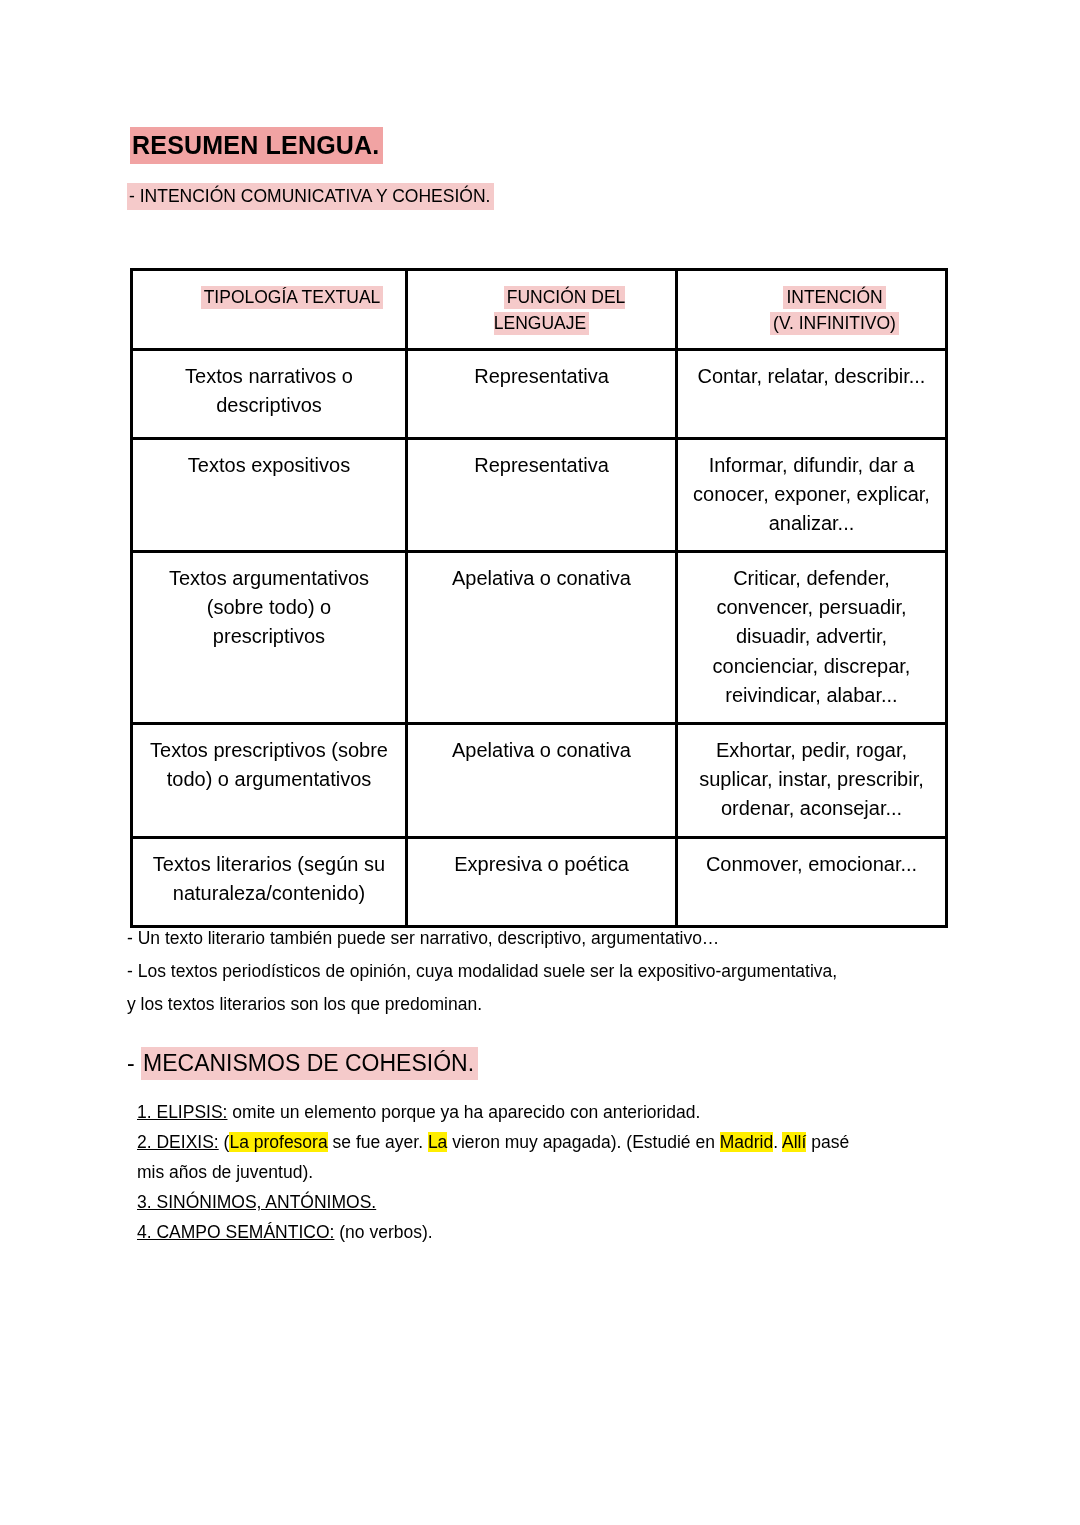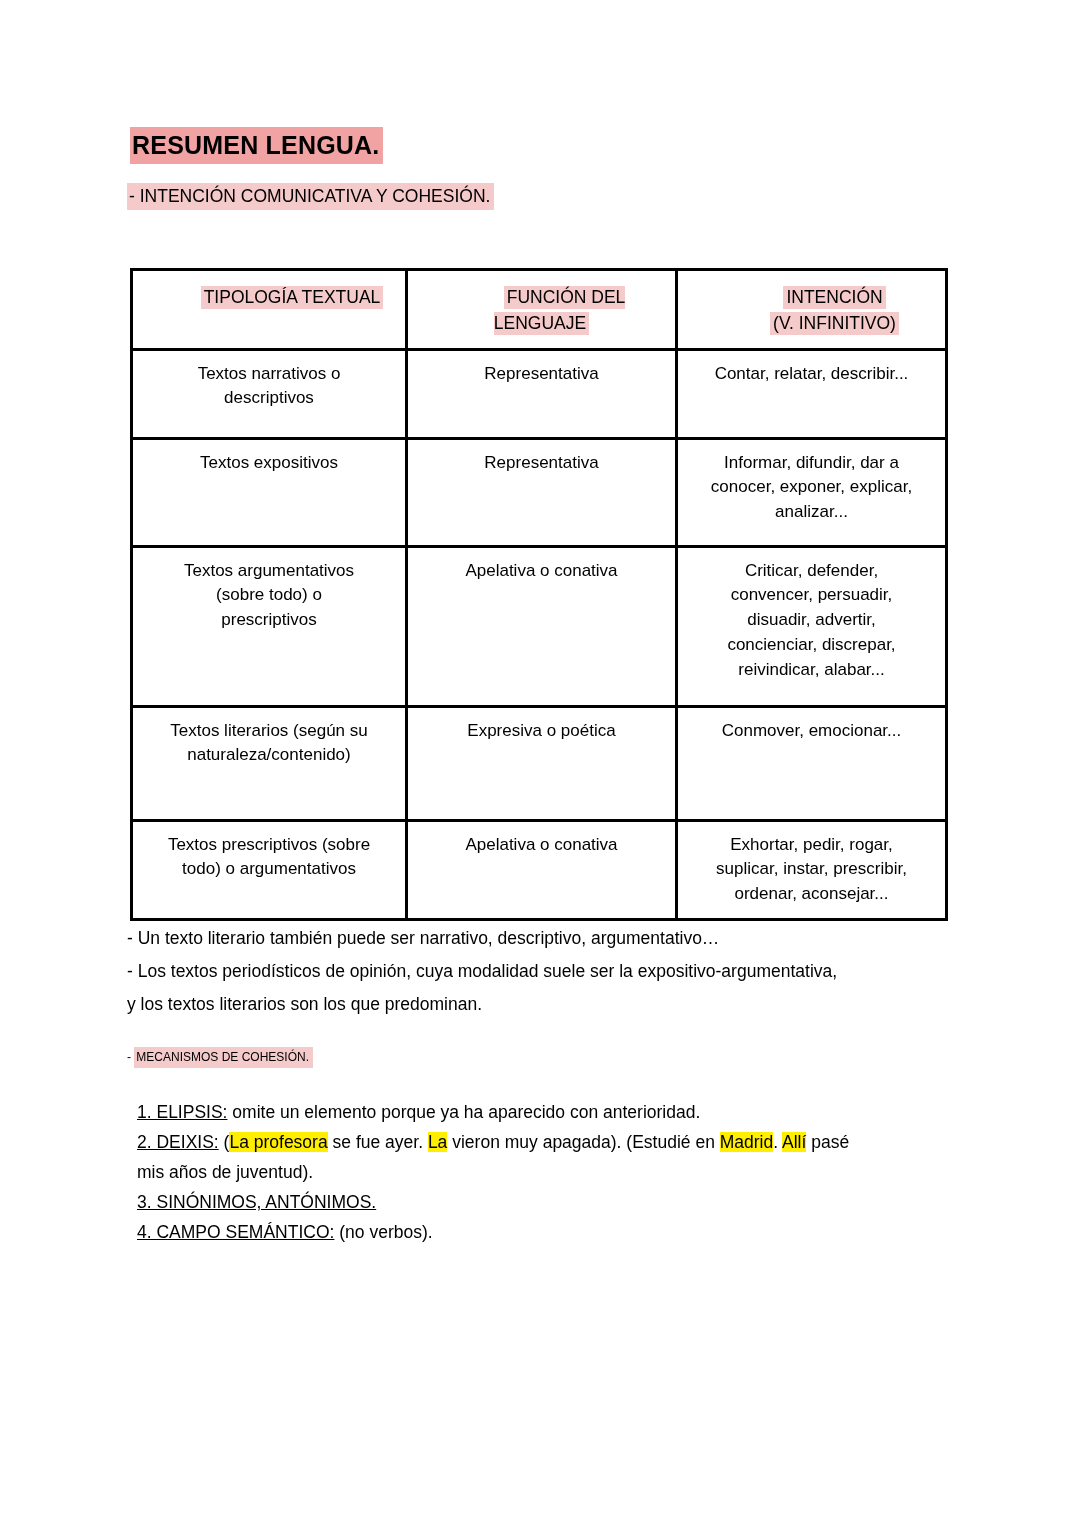--- a/index.html
+++ b/index.html
@@ -17,36 +17,36 @@
 
   .doc-subtitle{position:absolute;left:127px;top:186px;font-size:17.5px;}
   .doc-subtitle .hl{background:var(--hl-pink);padding:3px 4px 4px 2px;margin-top:36px;}
 
   table.matrix{position:absolute;left:130px;top:268px;width:815px;border-collapse:collapse;table-layout:fixed;}
   table.matrix col:nth-child(1){width:275px;}
   table.matrix col:nth-child(2){width:270px;}
   table.matrix col:nth-child(3){width:270px;}
   table.matrix th, table.matrix td{
     border:3px solid #000;vertical-align:top;text-align:center;
-    font-weight:normal;font-size:17px;line-height:1.47;padding:11px 10px;
+    font-weight:normal;font-size:20px;line-height:1.47;padding:11px 10px;
     white-space:pre-line;
   }
   table.matrix thead tr{height:66px;}
   table.matrix tbody tr:nth-child(1){height:89px;}
   table.matrix tbody tr:nth-child(2){height:108px;}
   table.matrix tbody tr:nth-child(3){height:160px;}
   table.matrix tbody tr:nth-child(4){height:114px;}
   table.matrix tbody tr:nth-child(5){height:89px;}
   table.matrix th{font-size:17.5px;line-height:1.5;padding-top:13px;}
   table.matrix th .hl{background:var(--hl-pink);padding:1px 3px 2px 3px;margin-left:46px;}
 
   .notes{position:absolute;left:127px;top:922px;width:832px;font-size:17.5px;line-height:1.88;}
   .note-line{white-space:pre-line;}
 
-  .section-heading{position:absolute;left:127px;top:1050px;font-size:12px;}
+  .section-heading{position:absolute;left:127px;top:1050px;font-size:23px;}
   .section-heading .hl{background:var(--hl-pink);padding:3px 4px 4px 2px;}
 
   .cohesion-list{position:absolute;left:137px;top:1097px;width:842px;font-size:17.5px;line-height:1.72;}
   .list-item{white-space:pre-line;}
   .item-label{text-decoration:underline;}
   .hl-yellow{background:var(--hl-yellow);}
 </style>
 </head>
 <body>
 
@@ -92,32 +92,32 @@
 (sobre todo) o
 prescriptivos</td>
           <td>Apelativa o conativa</td>
           <td>Criticar, defender,
 convencer, persuadir,
 disuadir, advertir,
 concienciar, discrepar,
 reivindicar, alabar...</td>
         </tr>
         <tr>
-          <td>Textos literarios (según su
-naturaleza/contenido)</td>
-          <td>Expresiva o poética</td>
-          <td>Conmover, emocionar...</td>
-        </tr>
-        <tr>
           <td>Textos prescriptivos (sobre
 todo) o argumentativos</td>
           <td>Apelativa o conativa</td>
           <td>Exhortar, pedir, rogar,
 suplicar, instar, prescribir,
 ordenar, aconsejar...</td>
+        </tr>
+        <tr>
+          <td>Textos literarios (según su
+naturaleza/contenido)</td>
+          <td>Expresiva o poética</td>
+          <td>Conmover, emocionar...</td>
         </tr>
       </tbody>
   </table>
 
   <div class="notes">
       <div class="note-line">- Un texto literario también puede ser narrativo, descriptivo, argumentativo…</div>
       <div class="note-line">- Los textos periodísticos de opinión, cuya modalidad suele ser la expositivo-argumentativa,
 y los textos literarios son los que predominan.</div>
     </div>
 

